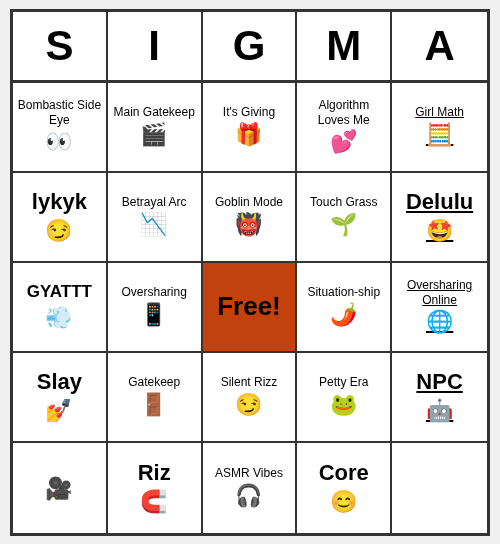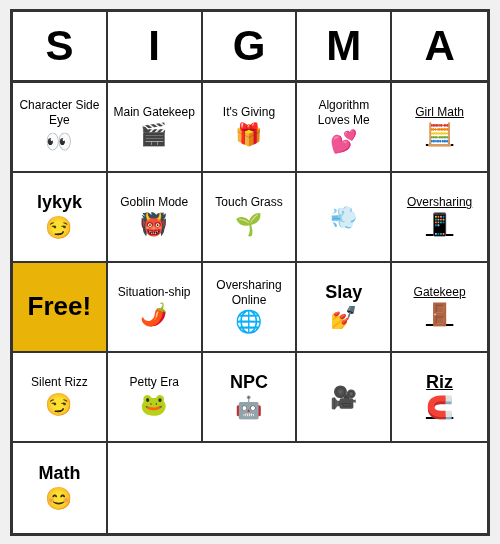--- a/index.html
+++ b/index.html
@@ -56,53 +56,53 @@
     }
     .bingo-cell:nth-child(n+21) {
       border-bottom: none;
     }
     .cell-text {
       font-size: 12px;
       line-height: 1.2;
       font-weight: 500;
     }
     .cell-text.large {
-      font-size: 18px;
+      font-size: 22px;
       font-weight: bold;
     }
     .cell-text.medium {
       font-size: 17px;
       font-weight: bold;
     }
     .cell-emoji {
       font-size: 22px;
       margin-top: 2px;
     }
     .free-cell {
-      background: #eab308;
+      background: #c2410c;
     }
     .free-cell .cell-text {
       font-size: 26px;
       font-weight: bold;
     }
   </style>
 </head>
 <body>
 
 <div class="bingo-card">
   <div class="bingo-header">
   <div class="bingo-header-cell">S</div>
       <div class="bingo-header-cell">I</div>
       <div class="bingo-header-cell">G</div>
       <div class="bingo-header-cell">M</div>
       <div class="bingo-header-cell">A</div>
     </div>
   <div class="bingo-grid">
   <div class="bingo-cell">
-        <div class="cell-text">Character Side Eye</div>
+        <div class="cell-text">Bombastic Side Eye</div>
         <div class="cell-emoji">👀</div>
       </div>
       <div class="bingo-cell">
         <div class="cell-text">Main Gatekeep</div>
         <div class="cell-emoji">🎬</div>
       </div>
       <div class="bingo-cell">
         <div class="cell-text">It's Giving</div>
         <div class="cell-emoji">🎁</div>
       </div>
@@ -112,28 +112,37 @@
       </div>
       <div class="bingo-cell">
         <div class="cell-text">Girl Math</div>
         <div class="cell-emoji">🧮</div>
       </div>
       <div class="bingo-cell">
         <div class="cell-text large">lykyk</div>
         <div class="cell-emoji">😏</div>
       </div>
       <div class="bingo-cell">
+        <div class="cell-text">Betrayal Arc</div>
+        <div class="cell-emoji">📉</div>
+      </div>
+      <div class="bingo-cell">
         <div class="cell-text">Goblin Mode</div>
         <div class="cell-emoji">👹</div>
       </div>
       <div class="bingo-cell">
         <div class="cell-text">Touch Grass</div>
         <div class="cell-emoji">🌱</div>
       </div>
       <div class="bingo-cell">
+        <div class="cell-text large">Delulu</div>
+        <div class="cell-emoji">🤩</div>
+      </div>
+      <div class="bingo-cell">
+        <div class="cell-text medium">GYATTT</div>
         <div class="cell-emoji">💨</div>
       </div>
       <div class="bingo-cell">
         <div class="cell-text">Oversharing</div>
         <div class="cell-emoji">📱</div>
       </div>
       <div class="bingo-cell free-cell">
         <div class="cell-text free">Free!</div>
       </div>
       <div class="bingo-cell">
@@ -165,17 +174,21 @@
         <div class="cell-emoji">🤖</div>
       </div>
       <div class="bingo-cell">
         <div class="cell-emoji">🎥</div>
       </div>
       <div class="bingo-cell">
         <div class="cell-text large">Riz</div>
         <div class="cell-emoji">🧲</div>
       </div>
       <div class="bingo-cell">
-        <div class="cell-text large">Math</div>
+        <div class="cell-text">ASMR Vibes</div>
+        <div class="cell-emoji">🎧</div>
+      </div>
+      <div class="bingo-cell">
+        <div class="cell-text large">Core</div>
         <div class="cell-emoji">😊</div>
       </div>
     </div>
 </div>
 
 </body></html>

